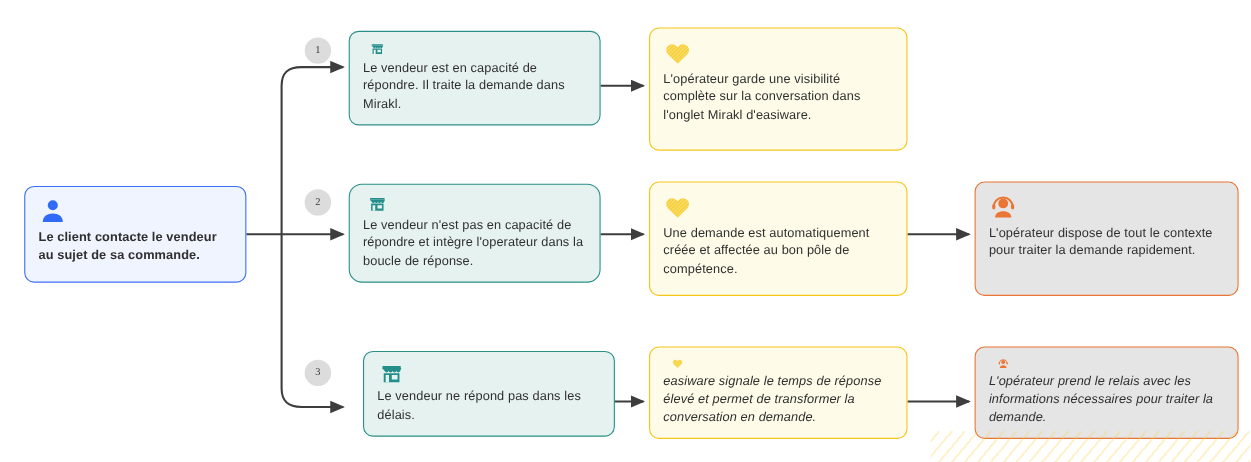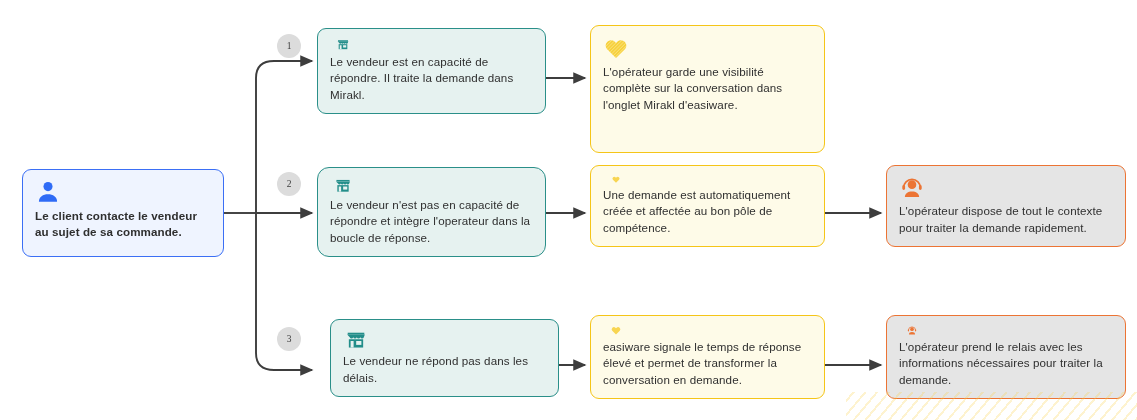--- a/index.html
+++ b/index.html
@@ -48,23 +48,23 @@
 
   
   .col-a { left: 22px;  width: 202px; }
   .col-b { left: 317px; width: 229px; }
   .col-c { left: 590px; width: 235px; }
   .col-d { left: 886px; width: 240px; }
 
   .r1 { top: 28px;  height: 86px; }
   .r2 { top: 167px; height: 90px; border-radius: 12px; }
   .r3 { top: 319px; height: 78px; margin-left: 13px; }
-  .r1c { top: 25px;  height: 128px; }
-  .r2c { top: 165px; height: 82px; }
-  .r3c { top: 315px; height: 84px; }
+  .r1c { top: 25px;  height: 112px; }
+  .r2c { top: 165px; height: 104px; }
+  .r3c { top: 315px; height: 84px; font-style: italic; }
   .blue-r { top: 169px; height: 88px; font-weight: bold; }
 
   .badge {
     position: absolute;
     width: 24px; height: 24px; border-radius: 50%;
     background: #dcdcdc;
     display: flex; align-items: center; justify-content: center;
     font-size: 9.5px; color: #3a3a3a;
     font-family: "Liberation Serif", serif;
   }

